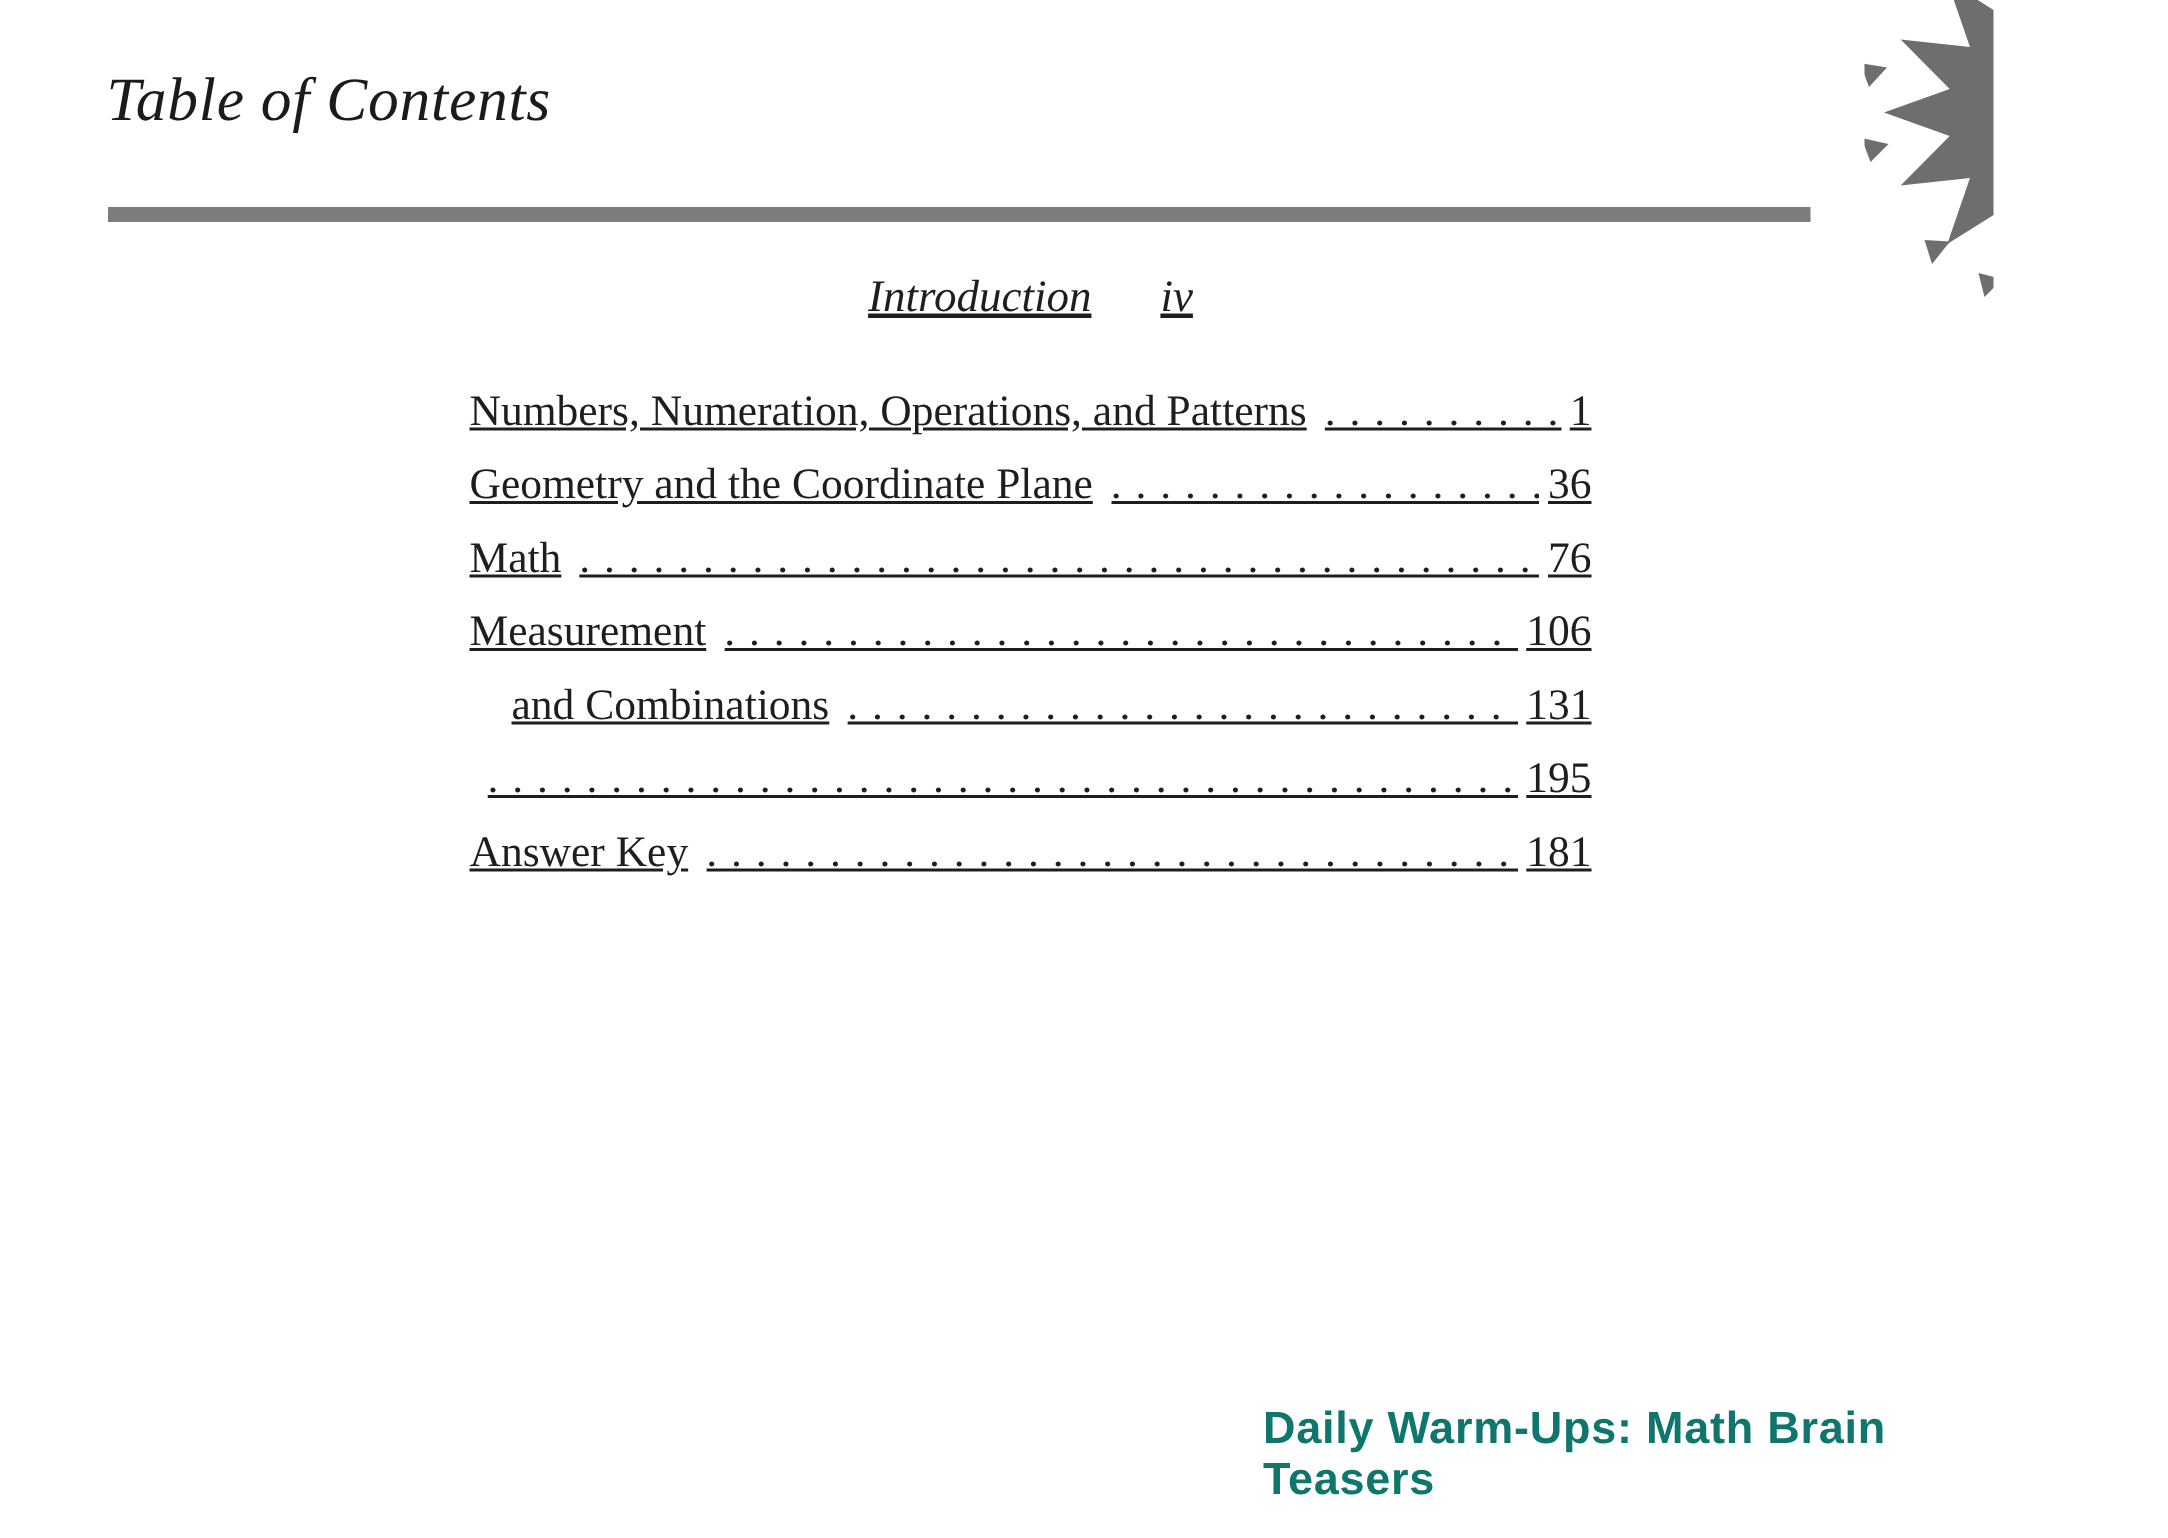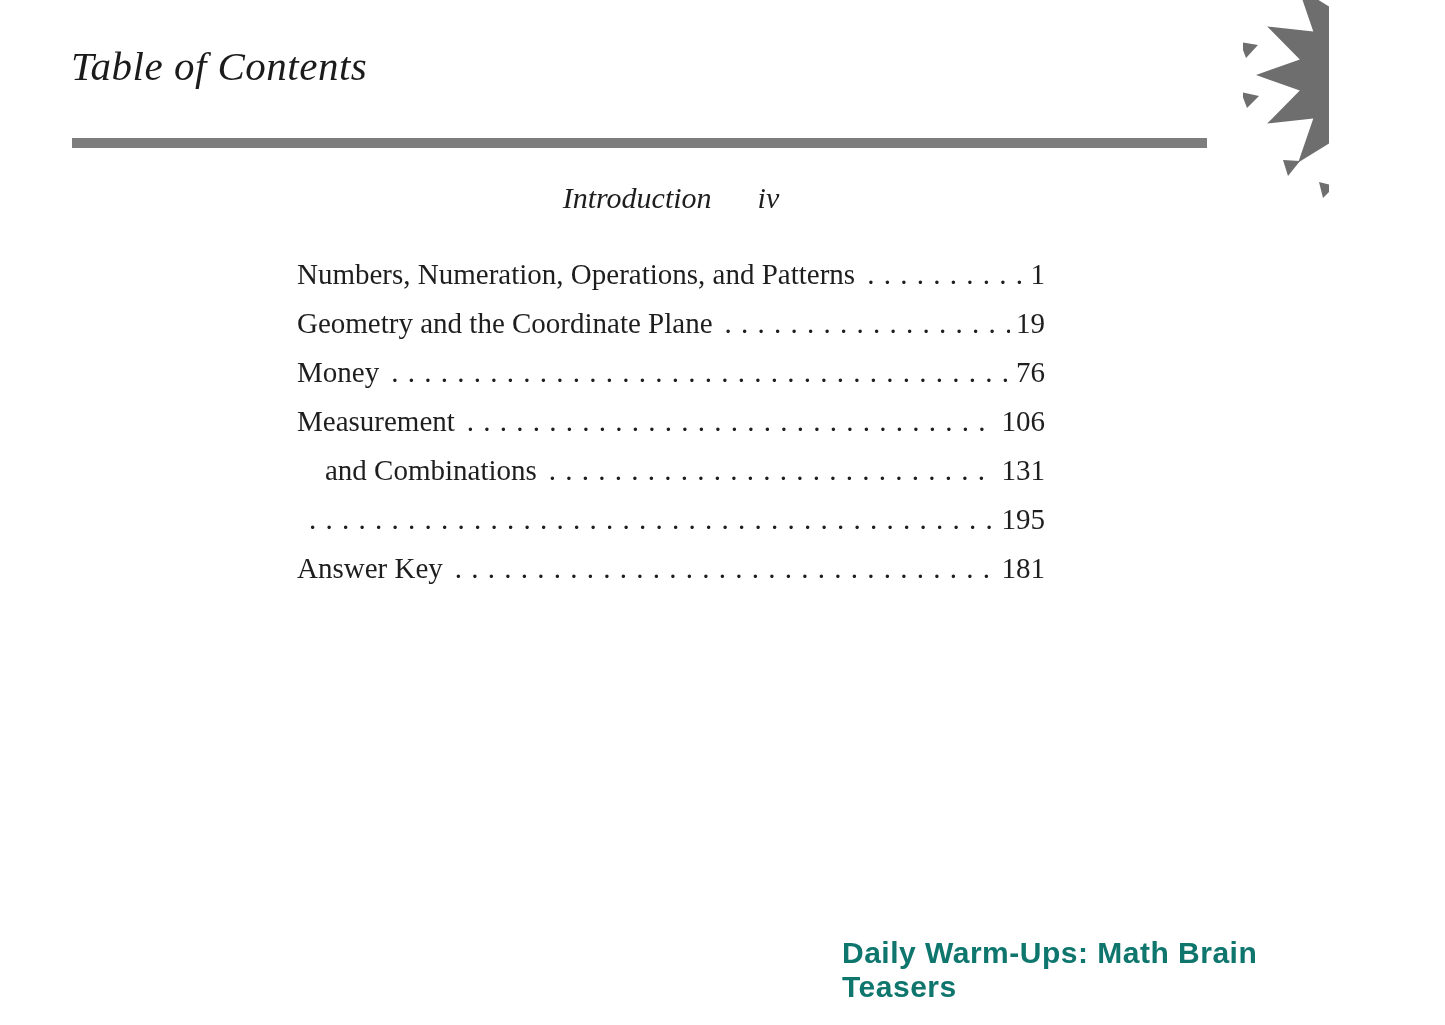--- a/index.html
+++ b/index.html
@@ -40,23 +40,24 @@
     top: -50px;
     width: 250px;
     height: 250px;
     color: #6e6e6e;
   }
   .sun-wrap svg { display: block; width: 250px; height: 250px; }
 
   
   .toc-column {
     position: absolute;
-    left: 297px;
+    left: 313px;
     top: 180px;
     width: 748px;
+    text-decoration: underline;
   }
   .intro-row {
     display: flex;
     justify-content: center;
     align-items: baseline;
     column-gap: 46px;
     font-style: italic;
     font-size: 30px;
     line-height: 36px;
     margin-bottom: 40px;
@@ -141,25 +142,25 @@
 
       <div class="toc-row">
         <span class="toc-label">Numbers, Numeration, Operations, and Patterns</span>
         <span class="toc-leader">. . . . . . . . . . . . . . . . . . . . . . . . . . . . . . . . . . . . . . . . . . . . . . . . . . . . . . . . . . . . . . . . . . . . . . . . . . . .</span>
         <span class="toc-page">1</span>
       </div>
 
       <div class="toc-row">
         <span class="toc-label">Geometry and the Coordinate Plane</span>
         <span class="toc-leader">. . . . . . . . . . . . . . . . . . . . . . . . . . . . . . . . . . . . . . . . . . . . . . . . . . . . . . . . . . . . . . . . . . . . . . . . . . . .</span>
-        <span class="toc-page">19</span>
+        <span class="toc-page">36</span>
       </div>
 
       <div class="toc-row">
-        <span class="toc-label">Money</span>
+        <span class="toc-label">Math</span>
         <span class="toc-leader">. . . . . . . . . . . . . . . . . . . . . . . . . . . . . . . . . . . . . . . . . . . . . . . . . . . . . . . . . . . . . . . . . . . . . . . . . . . .</span>
         <span class="toc-page">76</span>
       </div>
 
       <div class="toc-row">
         <span class="toc-label">Measurement</span>
         <span class="toc-leader">. . . . . . . . . . . . . . . . . . . . . . . . . . . . . . . . . . . . . . . . . . . . . . . . . . . . . . . . . . . . . . . . . . . . . . . . . . . .</span>
         <span class="toc-page">106</span>
       </div>
 

